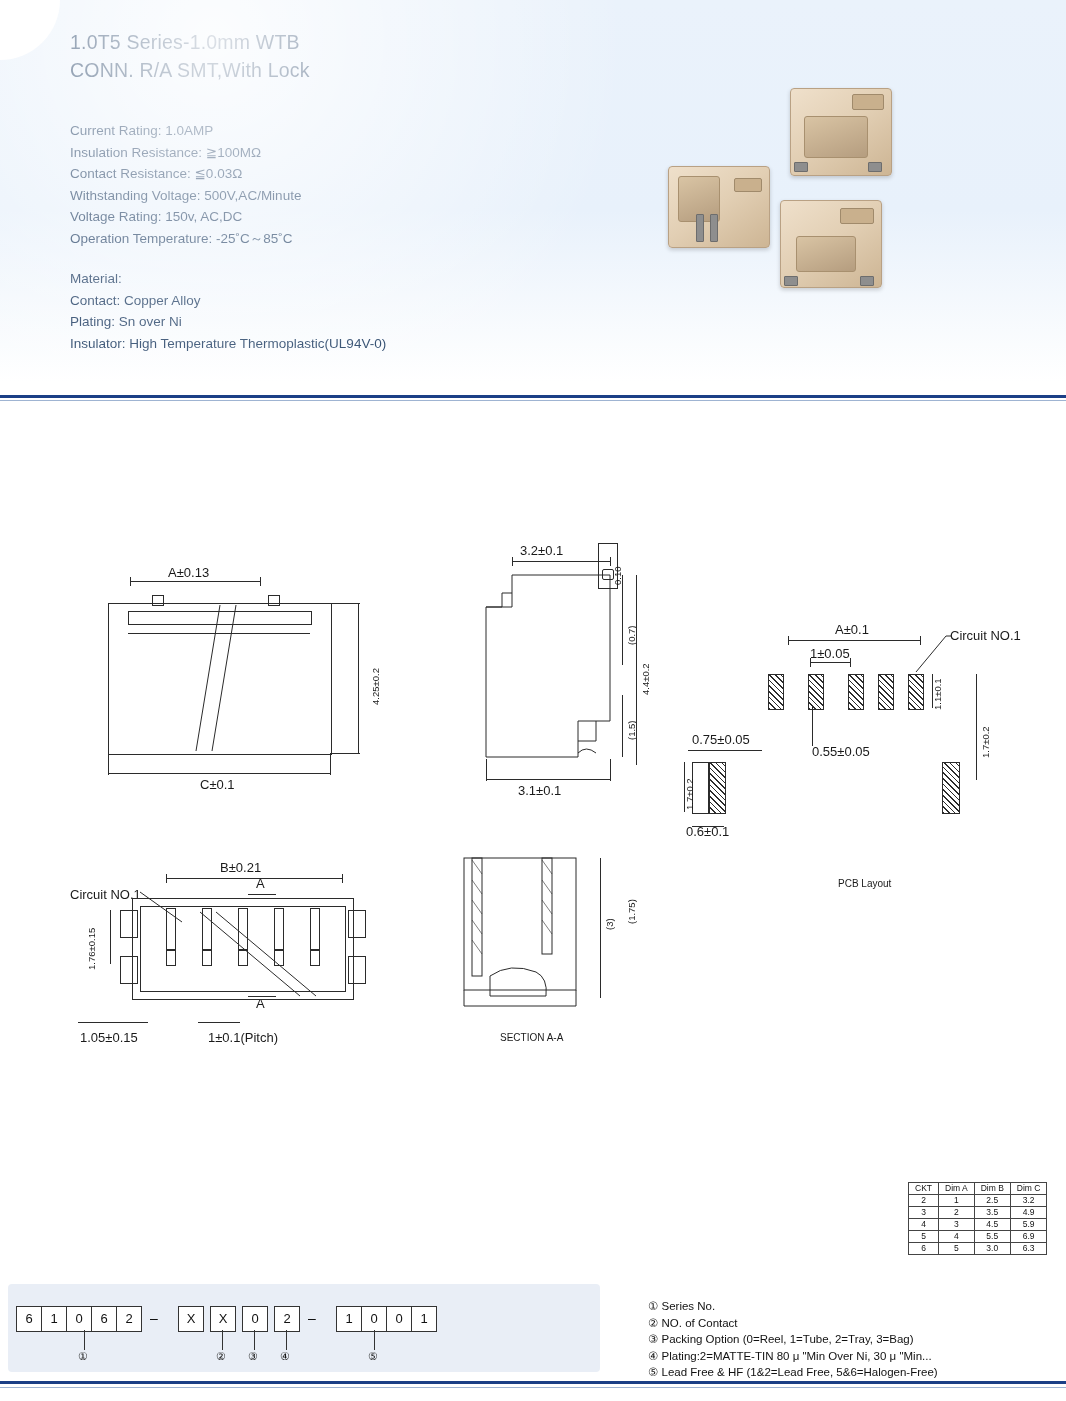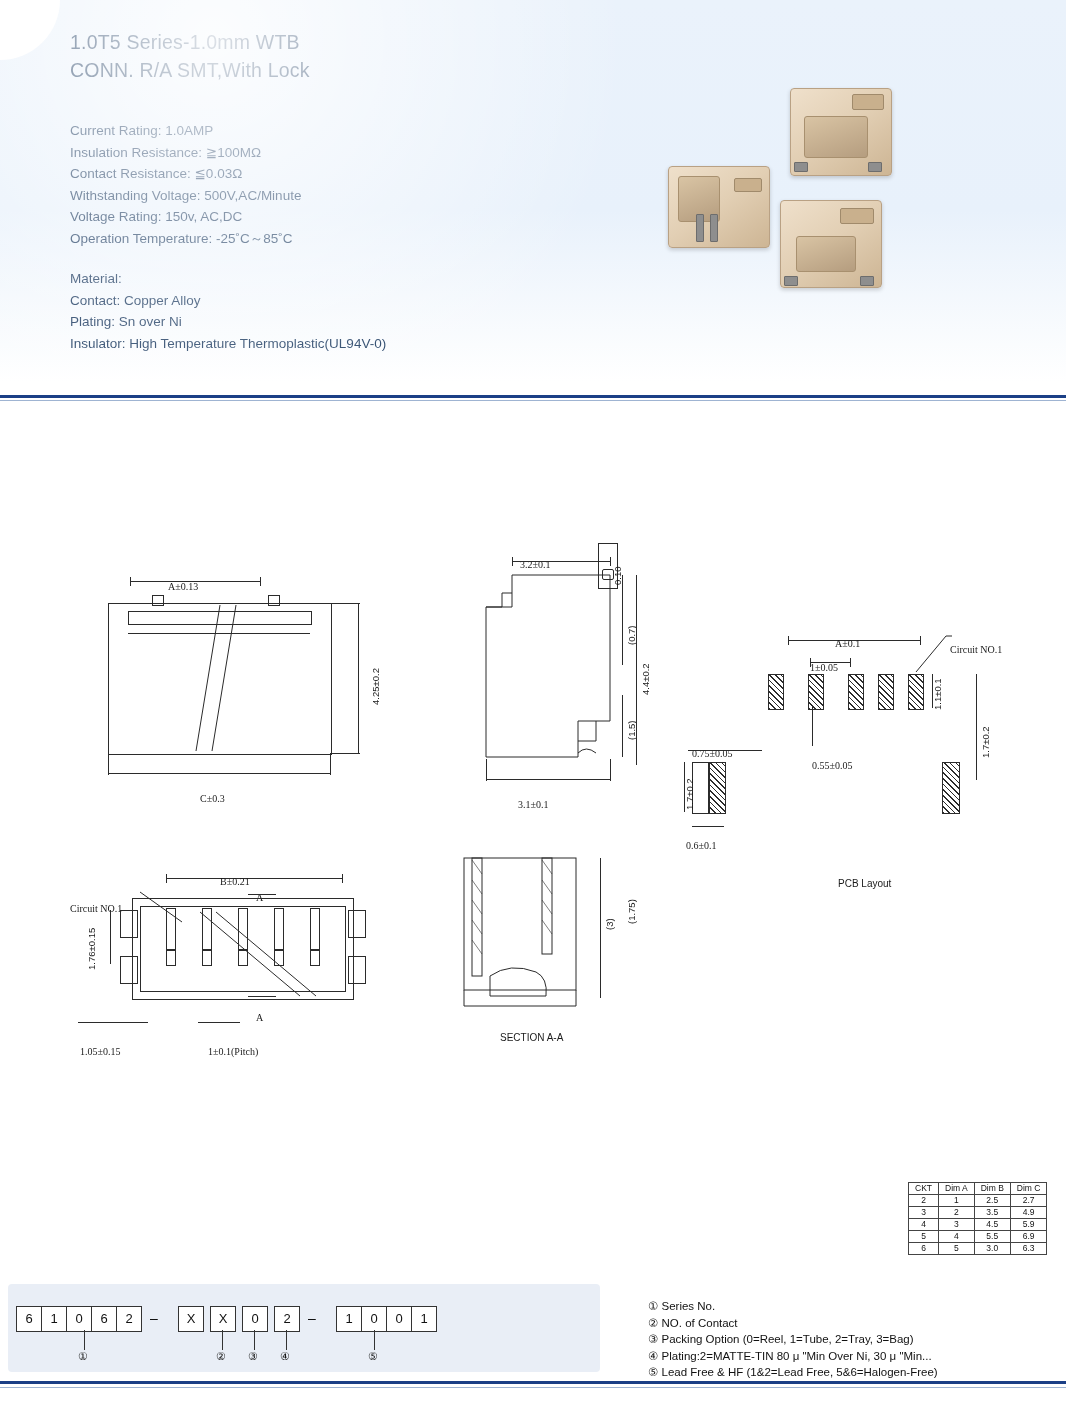--- a/index.html
+++ b/index.html
@@ -64,21 +64,21 @@
     position:absolute;background:#8e8e8e;border:1px solid #6d6d6d;border-radius:1px;
   }
   .conn .tab{
     position:absolute;background:#c9b08d;border:1px solid #a08a6b;border-radius:2px;
   }
 
   
   .draw{position:absolute;color:#1a1a1a;}
   .lnv{position:absolute;background:#2b2b2b;width:1px;}
   .lnh{position:absolute;background:#2b2b2b;height:1px;}
-  .dim{position:absolute;font-size:10px;color:#1a1a1a;white-space:nowrap;font-family:Liberation Serif, serif;margin-top:16px;}
+  .dim{position:absolute;font-size:13px;color:#1a1a1a;white-space:nowrap;font-family:Liberation Sans, sans-serif;}
   .dimv{position:absolute;font-size:9.5px;color:#1a1a1a;white-space:nowrap;transform:rotate(-90deg);transform-origin:left top;}
   .box{position:absolute;border:1px solid #2b2b2b;}
   .hatch{
     position:absolute;
     background:repeating-linear-gradient(45deg,#2b2b2b 0 1px,transparent 1px 4px);
     border:1px solid #2b2b2b;
   }
   .caption{position:absolute;font-size:10px;color:#1a1a1a;}
 
   
@@ -177,21 +177,21 @@
   </svg>
 
   <div class="lnv" style="left:288px;top:58px;height:150px;"></div>
   <div class="lnh" style="left:260px;top:58px;width:30px;"></div>
   <div class="lnh" style="left:260px;top:208px;width:30px;"></div>
   <div class="dimv" style="left:300px;top:160px;">4.25±0.2</div>
 
   <div class="lnh" style="left:38px;top:228px;width:222px;"></div>
   <div class="lnv" style="left:38px;top:208px;height:22px;"></div>
   <div class="lnv" style="left:260px;top:208px;height:22px;"></div>
-  <div class="dim" style="left:130px;top:232px;">C±0.3</div>
+  <div class="dim" style="left:130px;top:232px;">C±0.1</div>
 </div>
 
 <div class="draw" style="left:450px;top:535px;width:220px;height:260px;">
   <div class="dim" style="left:70px;top:8px;">3.2±0.1</div>
   <div class="lnh" style="left:62px;top:26px;width:98px;"></div>
   <div class="lnv" style="left:62px;top:22px;height:9px;"></div>
   <div class="lnv" style="left:160px;top:22px;height:9px;"></div>
 
   <div class="box" style="left:148px;top:8px;width:18px;height:44px;"></div>
   <div class="dimv" style="left:162px;top:50px;">0.10</div>
@@ -337,21 +337,21 @@
       <tr>
     <th>CKT</th>
     <th>Dim A</th>
     <th>Dim B</th>
     <th>Dim C</th>
   </tr>
   <tr>
     <td>2</td>
     <td>1</td>
     <td>2.5</td>
-    <td>2.7</td>
+    <td>3.2</td>
   </tr>
   <tr>
     <td>3</td>
     <td>2</td>
     <td>3.5</td>
     <td>4.9</td>
   </tr>
   <tr>
     <td>4</td>
     <td>3</td>

